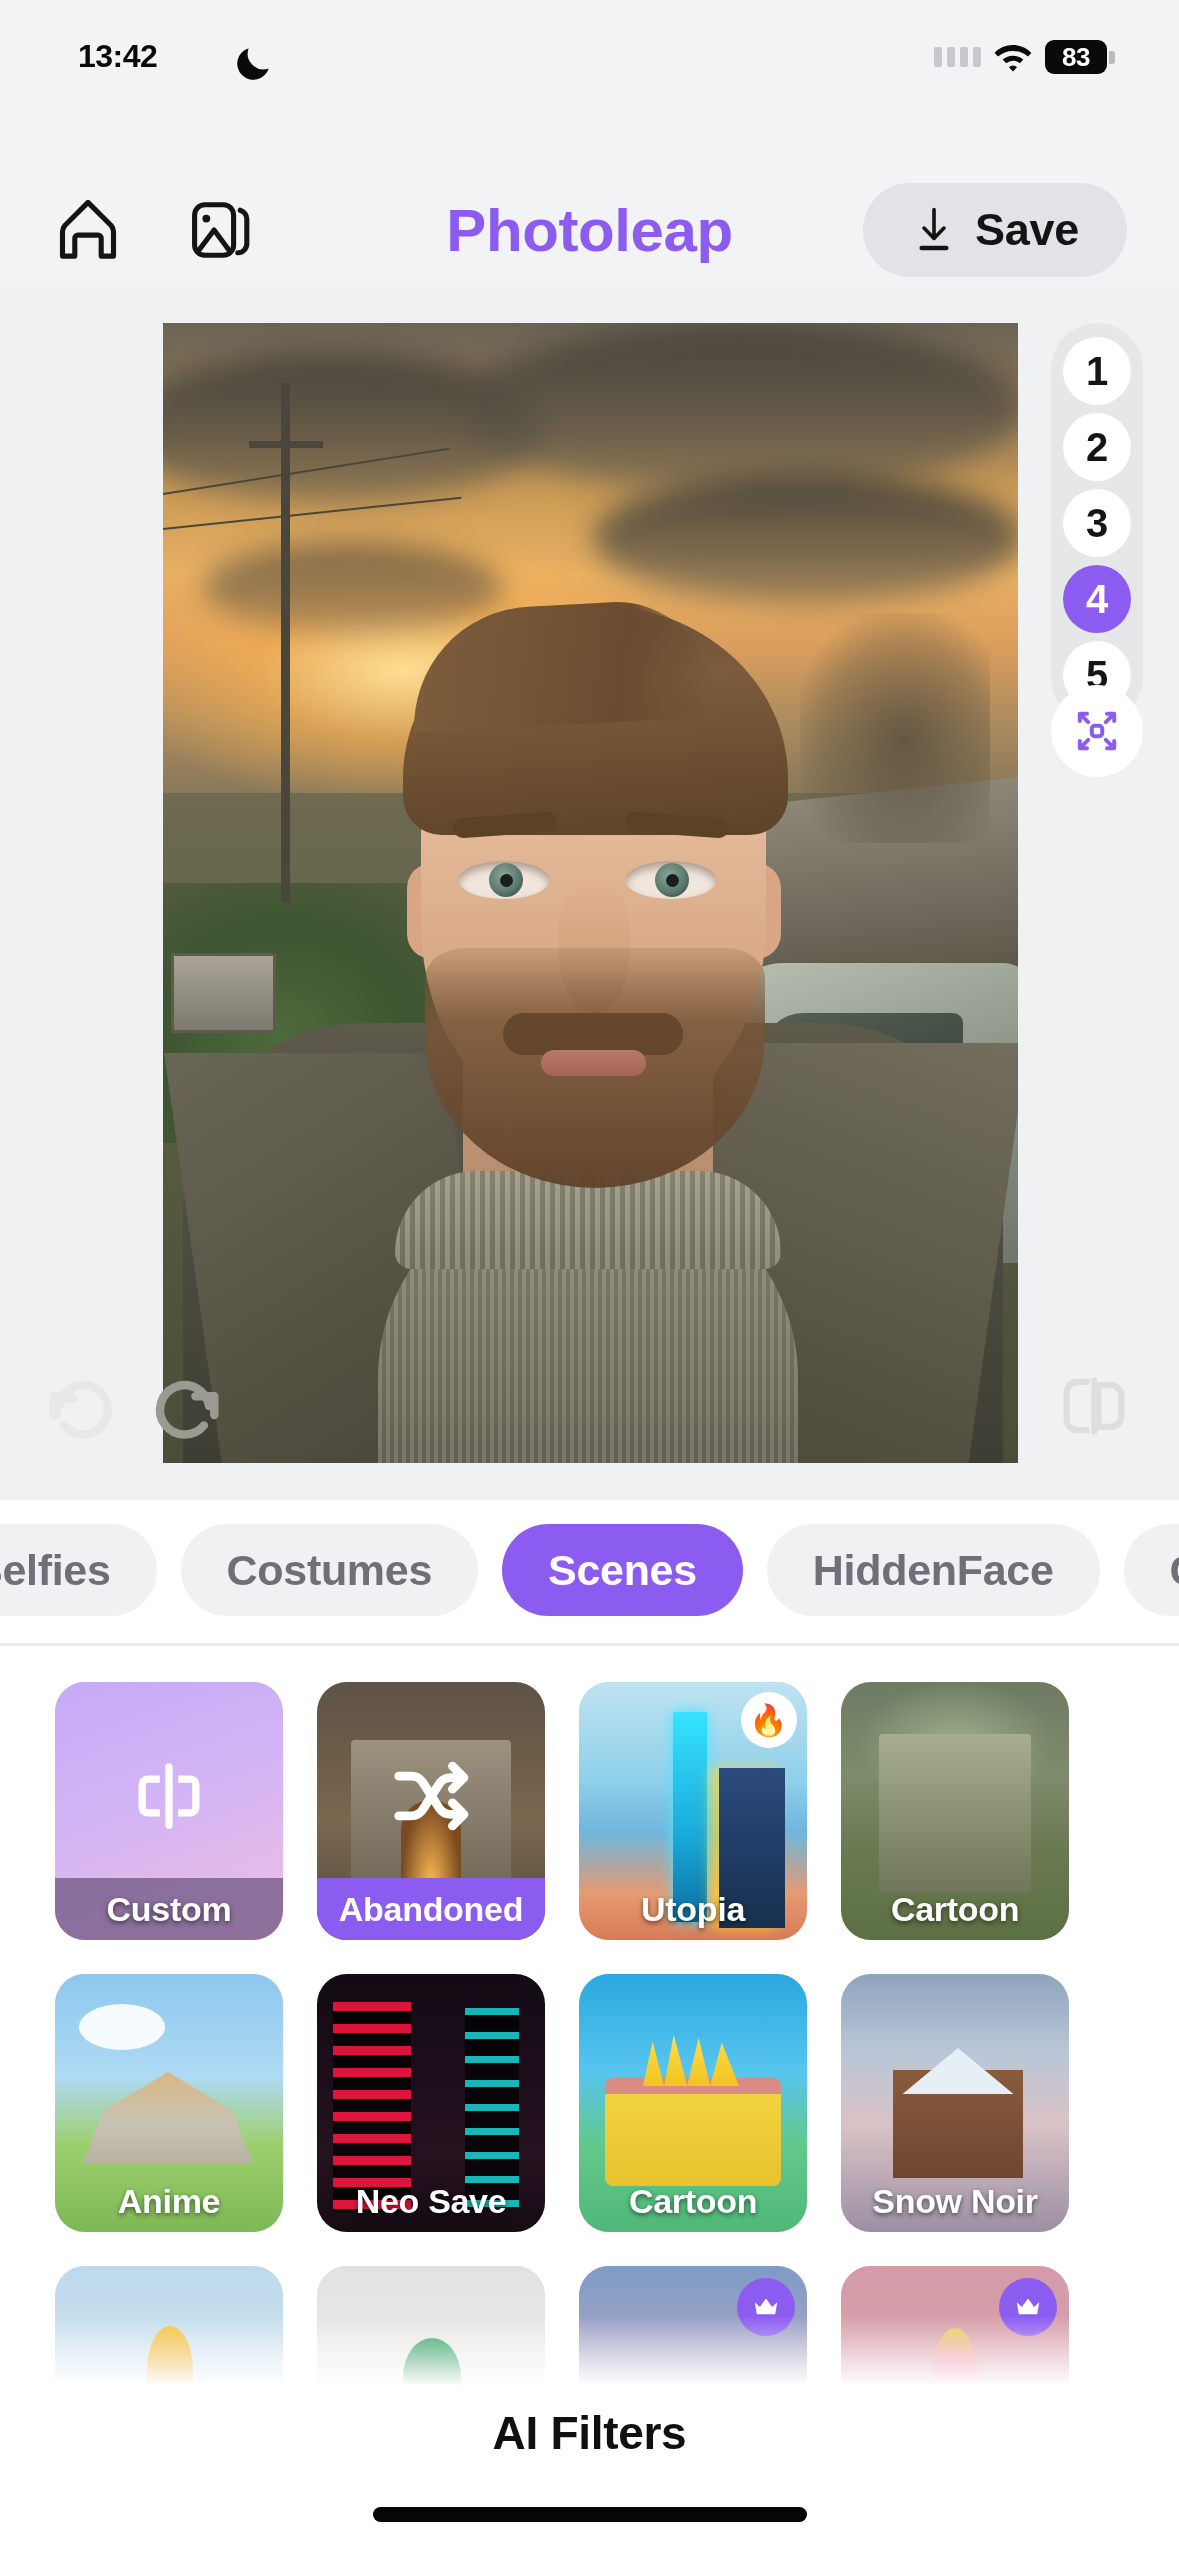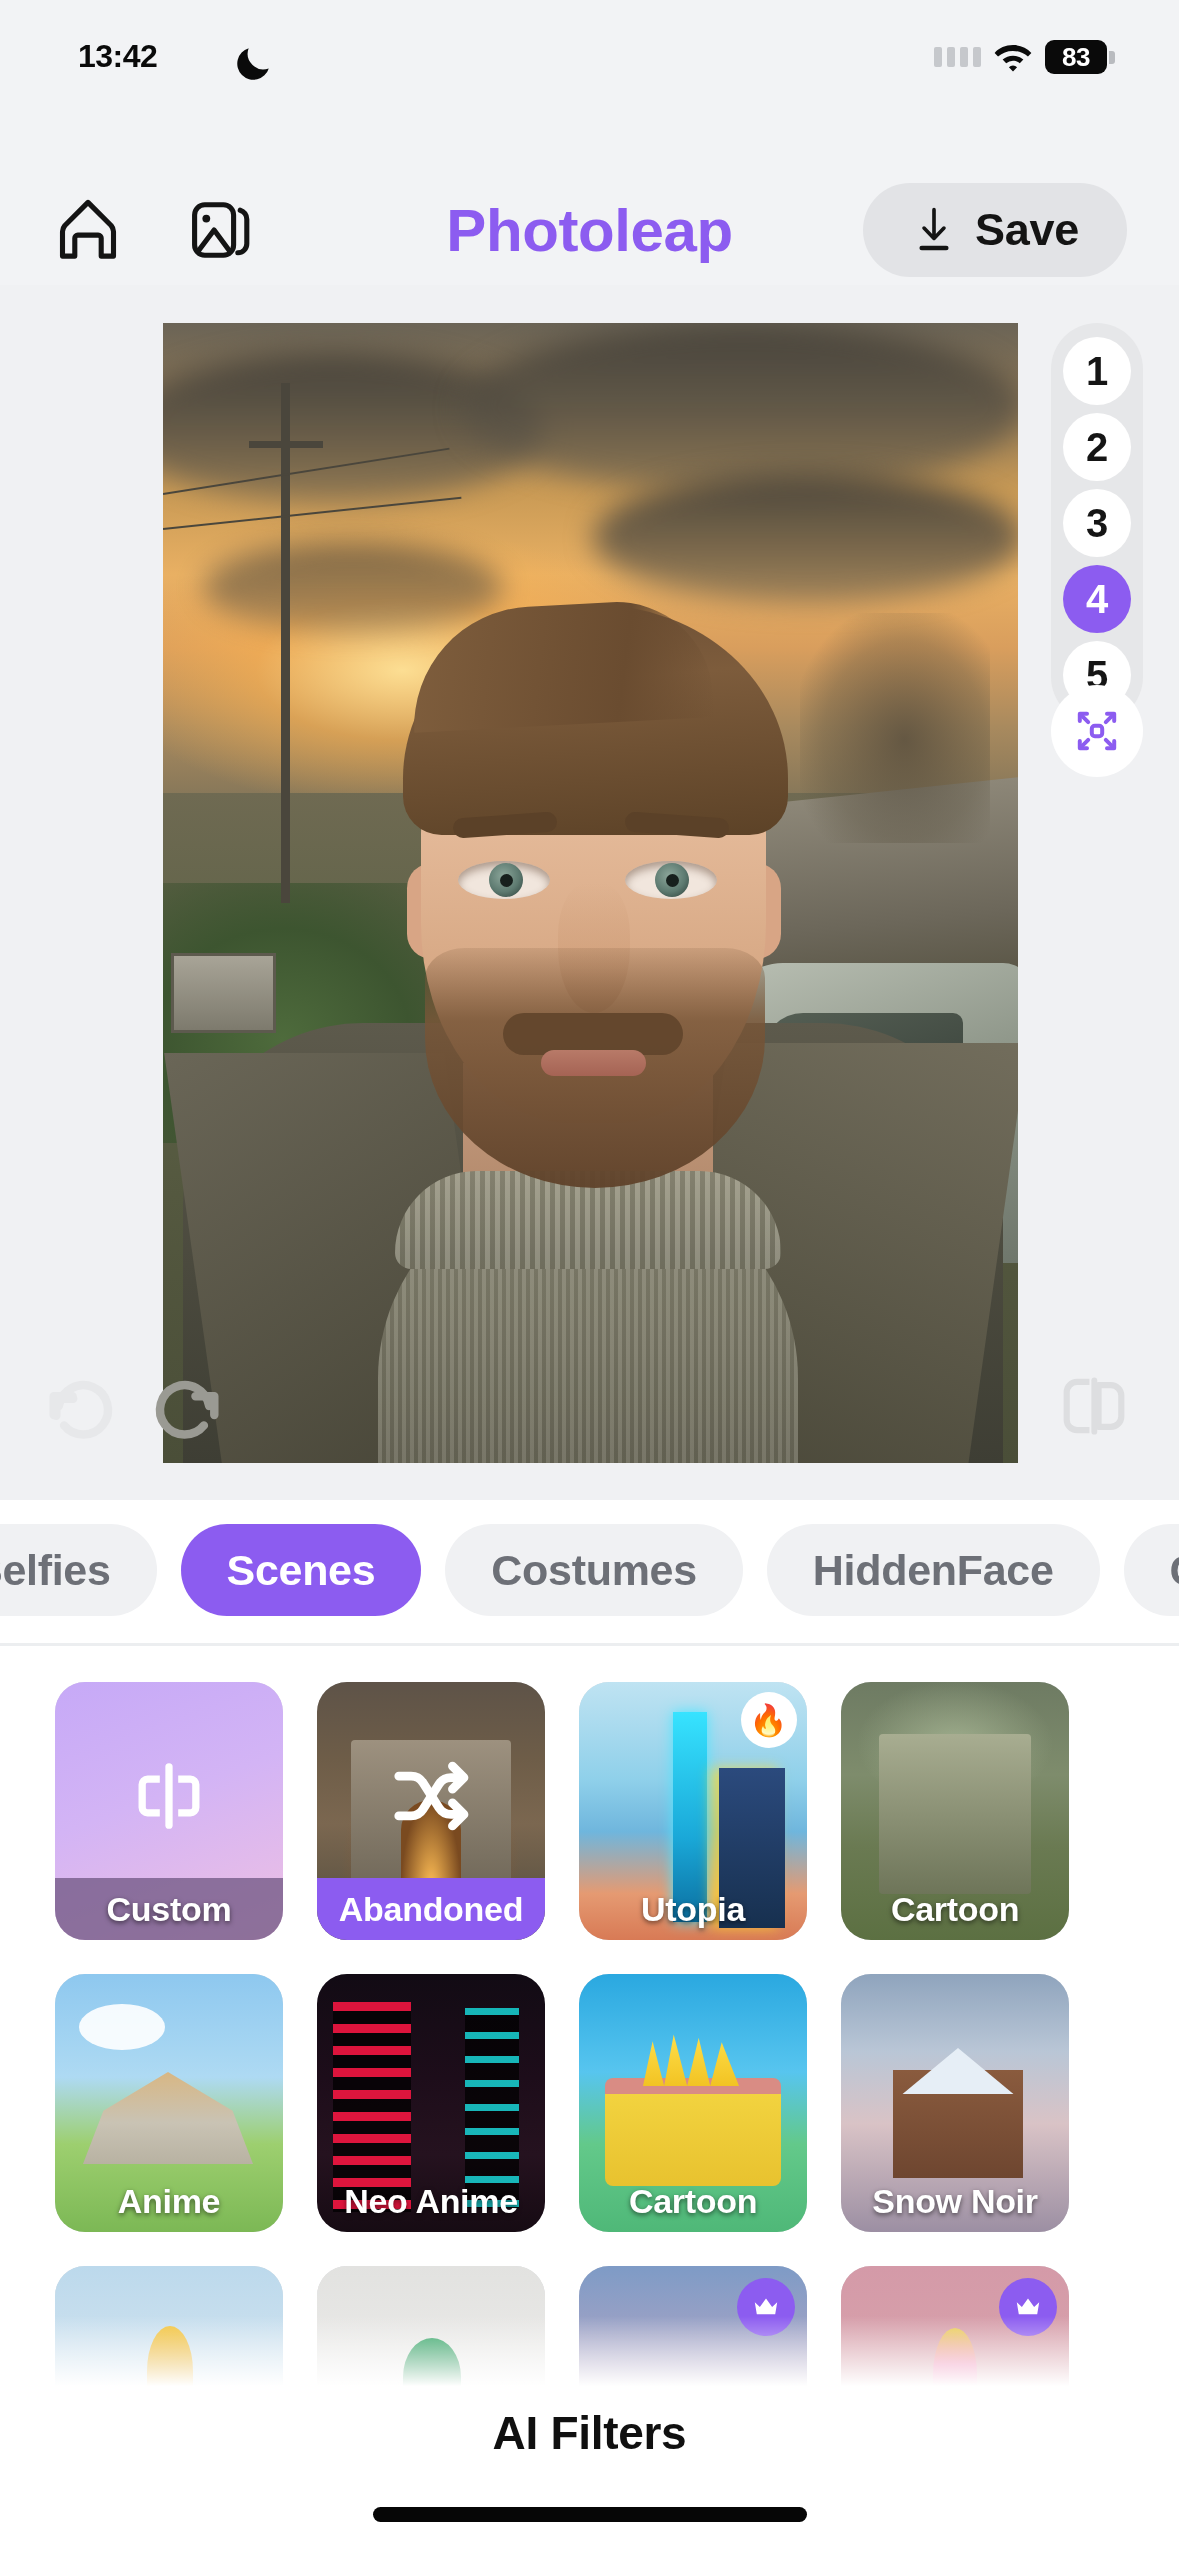--- a/index.html
+++ b/index.html
@@ -542,22 +542,22 @@
     </svg>
     <svg class="compare-btn" viewBox="0 0 24 24">
       <path d="M10.6 4.6H6.8A3.2 3.2 0 0 0 3.6 7.8v8.4a3.2 3.2 0 0 0 3.2 3.2h3.8" fill="none" stroke="#dddee0" stroke-width="1.9" stroke-linejoin="round"></path>
       <path d="M13.4 5.6h3.8a3.2 3.2 0 0 1 3.2 3.2v6.4a3.2 3.2 0 0 1-3.2 3.2h-3.8z" fill="none" stroke="#dddee0" stroke-width="1.9" stroke-linejoin="round"></path>
       <rect x="11.2" y="3.2" width="1.8" height="17.6" rx="0.9" fill="#dddee0"></rect>
     </svg>
   </div>
 
   <div class="tab-strip">
     <div class="tab first">Selfies</div>
+    <div class="tab">Costumes</div>
     <div class="tab active">Scenes</div>
-    <div class="tab">Costumes</div>
     <div class="tab">HiddenFace</div>
     <div class="tab">Cartoon</div>
   </div>
   <div class="divider"></div>
 
   <div class="grid-area">
     <div class="grid">
 
       <div class="tile custom">
         <div class="art art-custom"></div>
@@ -590,21 +590,21 @@
         <div class="art art-outgrown"></div>
         <div class="cap">Cartoon</div>
       </div>
 
       <div class="tile">
         <div class="art art-anime"></div>
         <div class="cap">Anime</div>
       </div>
       <div class="tile">
         <div class="art art-neonoir"></div>
-        <div class="cap">Neo Anime</div>
+        <div class="cap">Neo Save</div>
       </div>
       <div class="tile">
         <div class="art art-cartoon"></div>
         <div class="cap">Cartoon</div>
       </div>
       <div class="tile">
         <div class="art art-snow"></div>
         <div class="cap">Snow Noir</div>
       </div>
 

